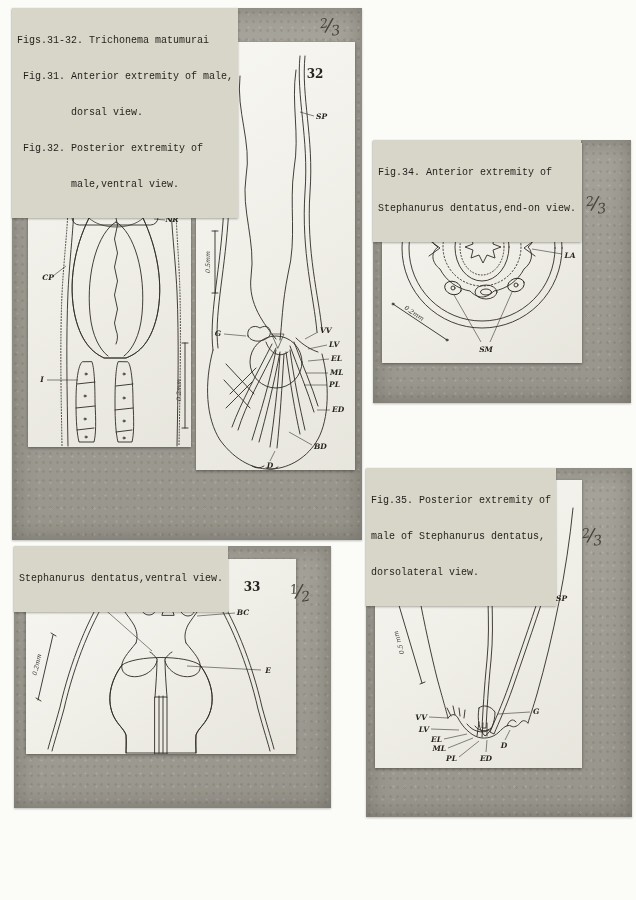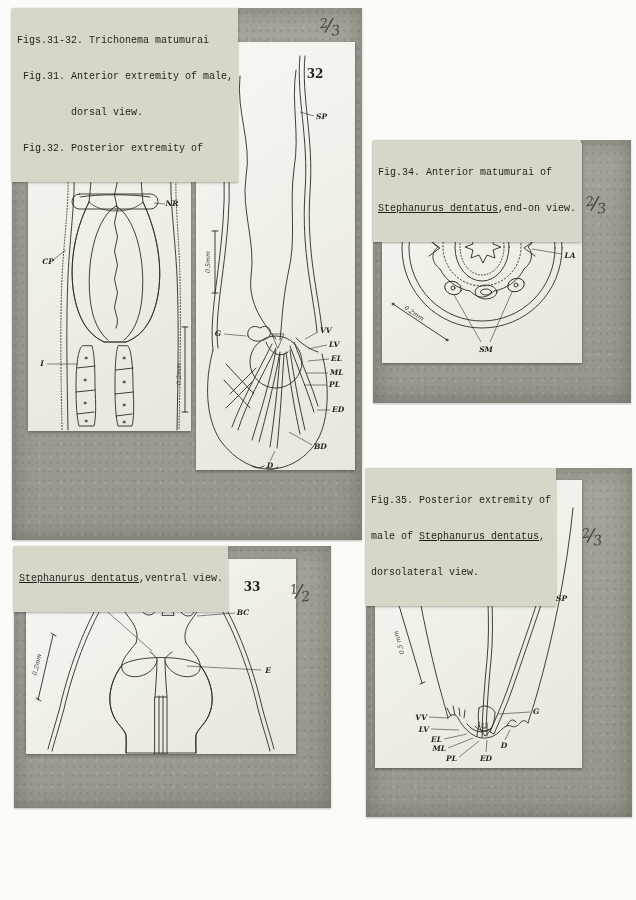--- a/index.html
+++ b/index.html
@@ -22,21 +22,21 @@
   }
   .card1{left:12px;top:8px;width:350px;height:532px;}
   .card2{left:373px;top:140px;width:258px;height:263px;}
   .card3{left:14px;top:546px;width:317px;height:262px;}
   .card4{left:366px;top:468px;width:266px;height:349px;}
   .panel{
     position:absolute;background:#f0efe8;
     background-image:linear-gradient(145deg, rgba(255,255,252,.5), rgba(215,212,200,.35));
     box-shadow:0 1px 3px rgba(30,28,22,.5);
   }
-  .panel31{left:16px;top:28px;width:163px;height:395px;}
+  .panel31{left:16px;top:44px;width:163px;height:395px;}
   .panel32{left:184px;top:34px;width:159px;height:428px;}
   .panel34{left:9px;top:3px;width:200px;height:220px;}
   .panel33{left:12px;top:13px;width:270px;height:195px;}
   .panel35{left:9px;top:12px;width:207px;height:288px;}
   svg{display:block;}
   .ink path,.ink line,.ink circle,.ink ellipse,.ink rect,.ink polyline{
     stroke:#2c2a24;fill:none;stroke-width:0.9;stroke-linecap:round;stroke-linejoin:round;
   }
   .ldr line{stroke:#26241f;stroke-width:0.55;}
   text.lbl{
@@ -50,21 +50,21 @@
   text.scaletxt{
     font-family:"DejaVu Serif",serif;font-style:italic;
     font-size:6.3px;fill:#33312b;stroke:none;
   }
   .caption{
     position:absolute;background:#d8d5c9;color:#211f1a;
     font-family:"Liberation Mono",monospace;font-size:10px;line-height:12px;
     padding:3px 5px;white-space:pre;
     box-shadow:0 1px 2px rgba(30,28,24,.35);
   }
-  .caption .sp{text-decoration:underline;}
+  .caption .sp{}
   .mark{
     position:absolute;font-family:"DejaVu Serif",serif;font-style:italic;
     color:#45423b;font-size:13px;transform:rotate(-8deg);letter-spacing:-1px;
   }
   .mark .num{display:inline-block;transform:translateY(-4px);}
   .mark .slash{display:inline-block;font-size:18px;transform:rotate(10deg);margin:0 -1px;}
   .mark .den{display:inline-block;transform:translateY(5px);font-size:14px;}
   .mark1{left:320px;top:14px;}
   .mark2{left:586px;top:192px;}
   .mark3{left:290px;top:580px;}
@@ -216,20 +216,21 @@
         <text class="lbl" x="74" y="426" text-anchor="middle">D</text>
         <text class="scaletxt" x="14" y="220" text-anchor="middle" transform="rotate(-90 14 220)">0.5mm</text>
       </svg>
     </div>
 
     <div class="caption caption3132">
       <div>Figs.31-32. Trichonema matumurai</div>
       <div> Fig.31. Anterior extremity of male,</div>
       <div>         dorsal view.</div>
       <div> Fig.32. Posterior extremity of</div>
+      <div>         male,ventral view.</div>
     </div>
   </div>
 
   <div class="card card2">
     <div class="panel panel34">
       <svg viewBox="0 0 200 220" width="200" height="220">
         <defs>
           <pattern id="p34dot" width="3.2" height="3.2" patternUnits="userSpaceOnUse">
             <circle cx="1" cy="1" r="0.55" fill="#57534a"></circle>
               <circle cx="2.4" cy="2.2" r="0.4" fill="#6e695e"></circle>
@@ -275,21 +276,21 @@
         <text class="lbl" x="46" y="34" text-anchor="middle">BC</text>
         <text class="lbl" x="96" y="21" text-anchor="middle">PR</text>
         <text class="lbl" x="137" y="26" text-anchor="middle">BT</text>
         <text class="lbl" x="177" y="64" text-anchor="middle">CR</text>
         <text class="lbl" x="188" y="115" text-anchor="middle">LA</text>
         <text class="lbl" x="104" y="209" text-anchor="middle">SM</text>
         <text class="scaletxt" x="31" y="172" text-anchor="middle" transform="rotate(34 31 172)">0.2mm</text>
       </svg>
     </div>
     <div class="caption caption34">
-      <div>Fig.34. Anterior matumurai of</div>
+      <div>Fig.34. Anterior extremity of</div>
       <div><span class="sp">Stephanurus dentatus</span><span>,end-on view.</span></div>
     </div>
   </div>
 
   <div class="card card3">
     <div class="panel panel33">
       <svg viewBox="0 0 270 195" width="270" height="195">
         <defs>
           <pattern id="p33v" width="1.9" height="8" patternUnits="userSpaceOnUse">
               <path d="M0.95,0 V8" stroke="#45423b" stroke-width="0.55"></path>

